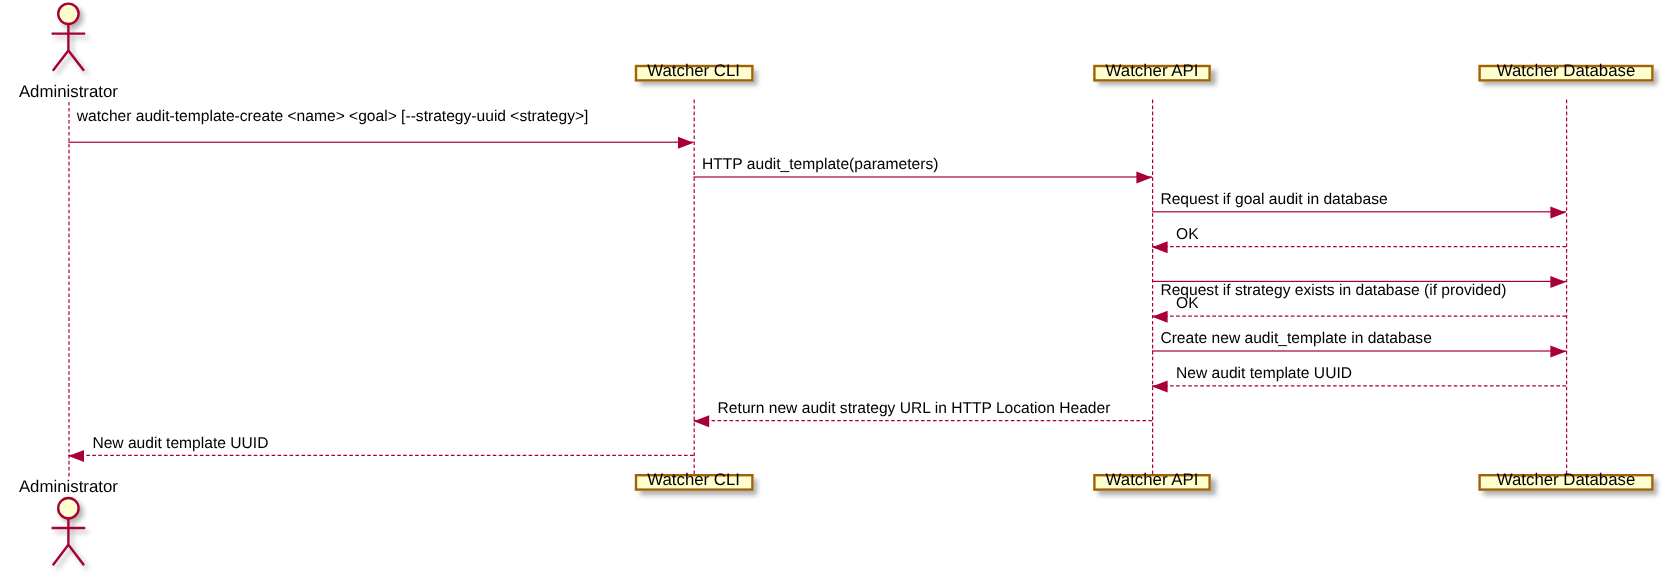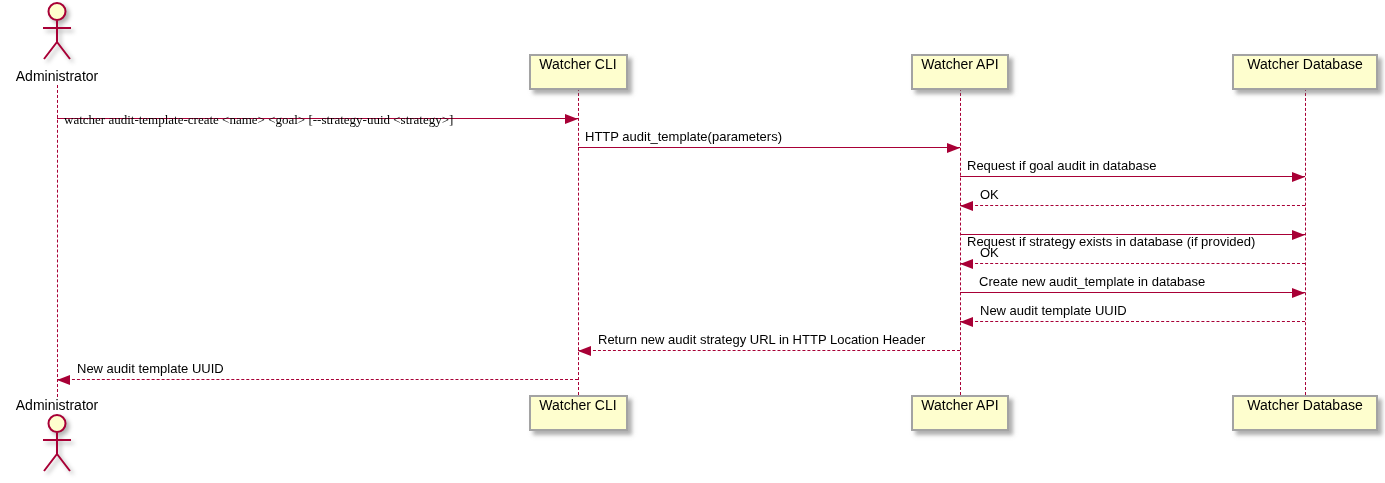--- a/index.html
+++ b/index.html
@@ -8,24 +8,24 @@
     width:1385px;height:483px;
     background:#ffffff;
     font-family:"Liberation Sans", sans-serif;
     overflow:hidden;
   }
   .lifeline{
     position:absolute;width:0;
     border-left:1px dashed #A80036;
   }
   .pbox{
-    position:absolute;height:36px;box-sizing:border-box;
-    background:#FEFECE;border:2px solid #a3a3a3;
+    position:absolute;height:14px;box-sizing:border-box;
+    background:#FEFECE;border:2px solid #a16207;
     box-shadow:4px 4px 4px rgba(110,110,110,.55);
-    display:flex;align-items:flex-start;justify-content:center;
+    display:flex;align-items:flex-end;justify-content:center;
     font-size:14px;color:#000;white-space:nowrap;
   }
   .actor-svg{position:absolute;filter:drop-shadow(3px 3px 2px rgba(0,0,0,.30));}
   .actor-label{
     position:absolute;text-align:center;font-size:14px;color:#000;
     white-space:nowrap;
   }
   .msg-line{position:absolute;height:0;border-top:1px solid #A80036;}
   .msg-line.dashed{border-top-style:dashed;}
   .arrowhead{position:absolute;width:0;height:0;
@@ -79,39 +79,39 @@
       <div class="actor-svg" style="left: 34px; top: 413px;"><svg width="46" height="64" viewBox="0 0 46 64">
           <g stroke="#A80036" stroke-width="2" fill="none">
             <circle cx="23" cy="10.5" r="8.5" fill="#FEFECE"></circle>
             <path d="M23 19.5 V41 M9 27 H37 M23 41 L10 58 M23 41 L36 58"></path>
           </g>
         </svg></div>
     </div>
   <div id="layer-messages">
       <div class="msg-line" style="left: 57px; top: 118px; width: 521px;"></div>
       <div class="arrowhead head-right" style="top: 114px; left: 565px;"></div>
-      <div class="msg-label" style="left: 64px; top: 112px; font-family: Liberation Serif, serif;">watcher audit-template-create &lt;name&gt; &lt;goal&gt; [--strategy-uuid &lt;strategy&gt;]</div>
+      <div class="msg-label" style="left: 64px; top: 89px;">watcher audit-template-create &lt;name&gt; &lt;goal&gt; [--strategy-uuid &lt;strategy&gt;]</div>
       <div class="msg-line" style="left: 578px; top: 147px; width: 382px;"></div>
       <div class="arrowhead head-right" style="top: 143px; left: 947px;"></div>
       <div class="msg-label" style="left: 585px; top: 129px;">HTTP audit_template(parameters)</div>
       <div class="msg-line" style="left: 960px; top: 176px; width: 345px;"></div>
       <div class="arrowhead head-right" style="top: 172px; left: 1292px;"></div>
       <div class="msg-label" style="left: 967px; top: 158px;">Request if goal audit in database</div>
       <div class="msg-line dashed" style="left: 960px; top: 205px; width: 345px;"></div>
       <div class="arrowhead head-left" style="top: 201px; left: 960px;"></div>
       <div class="msg-label" style="left: 980px; top: 187px;">OK</div>
       <div class="msg-line" style="left: 960px; top: 234px; width: 345px;"></div>
       <div class="arrowhead head-right" style="top: 230px; left: 1292px;"></div>
       <div class="msg-label" style="left: 967px; top: 234px;">Request if strategy exists in database (if provided)</div>
       <div class="msg-line dashed" style="left: 960px; top: 263px; width: 345px;"></div>
       <div class="arrowhead head-left" style="top: 259px; left: 960px;"></div>
       <div class="msg-label" style="left: 980px; top: 245px;">OK</div>
       <div class="msg-line" style="left: 960px; top: 292px; width: 345px;"></div>
       <div class="arrowhead head-right" style="top: 288px; left: 1292px;"></div>
-      <div class="msg-label" style="left: 967px; top: 274px; margin-left: 12px;">Create new audit_template in database</div>
+      <div class="msg-label" style="left: 967px; top: 274px;">Create new audit_template in database</div>
       <div class="msg-line dashed" style="left: 960px; top: 321px; width: 345px;"></div>
       <div class="arrowhead head-left" style="top: 317px; left: 960px;"></div>
       <div class="msg-label" style="left: 980px; top: 303px;">New audit template UUID</div>
       <div class="msg-line dashed" style="left: 578px; top: 350px; width: 382px;"></div>
       <div class="arrowhead head-left" style="top: 346px; left: 578px;"></div>
       <div class="msg-label" style="left: 598px; top: 332px;">Return new audit strategy URL in HTTP Location Header</div>
       <div class="msg-line dashed" style="left: 57px; top: 379px; width: 521px;"></div>
       <div class="arrowhead head-left" style="top: 375px; left: 57px;"></div>
       <div class="msg-label" style="left: 77px; top: 361px;">New audit template UUID</div>
     </div>

